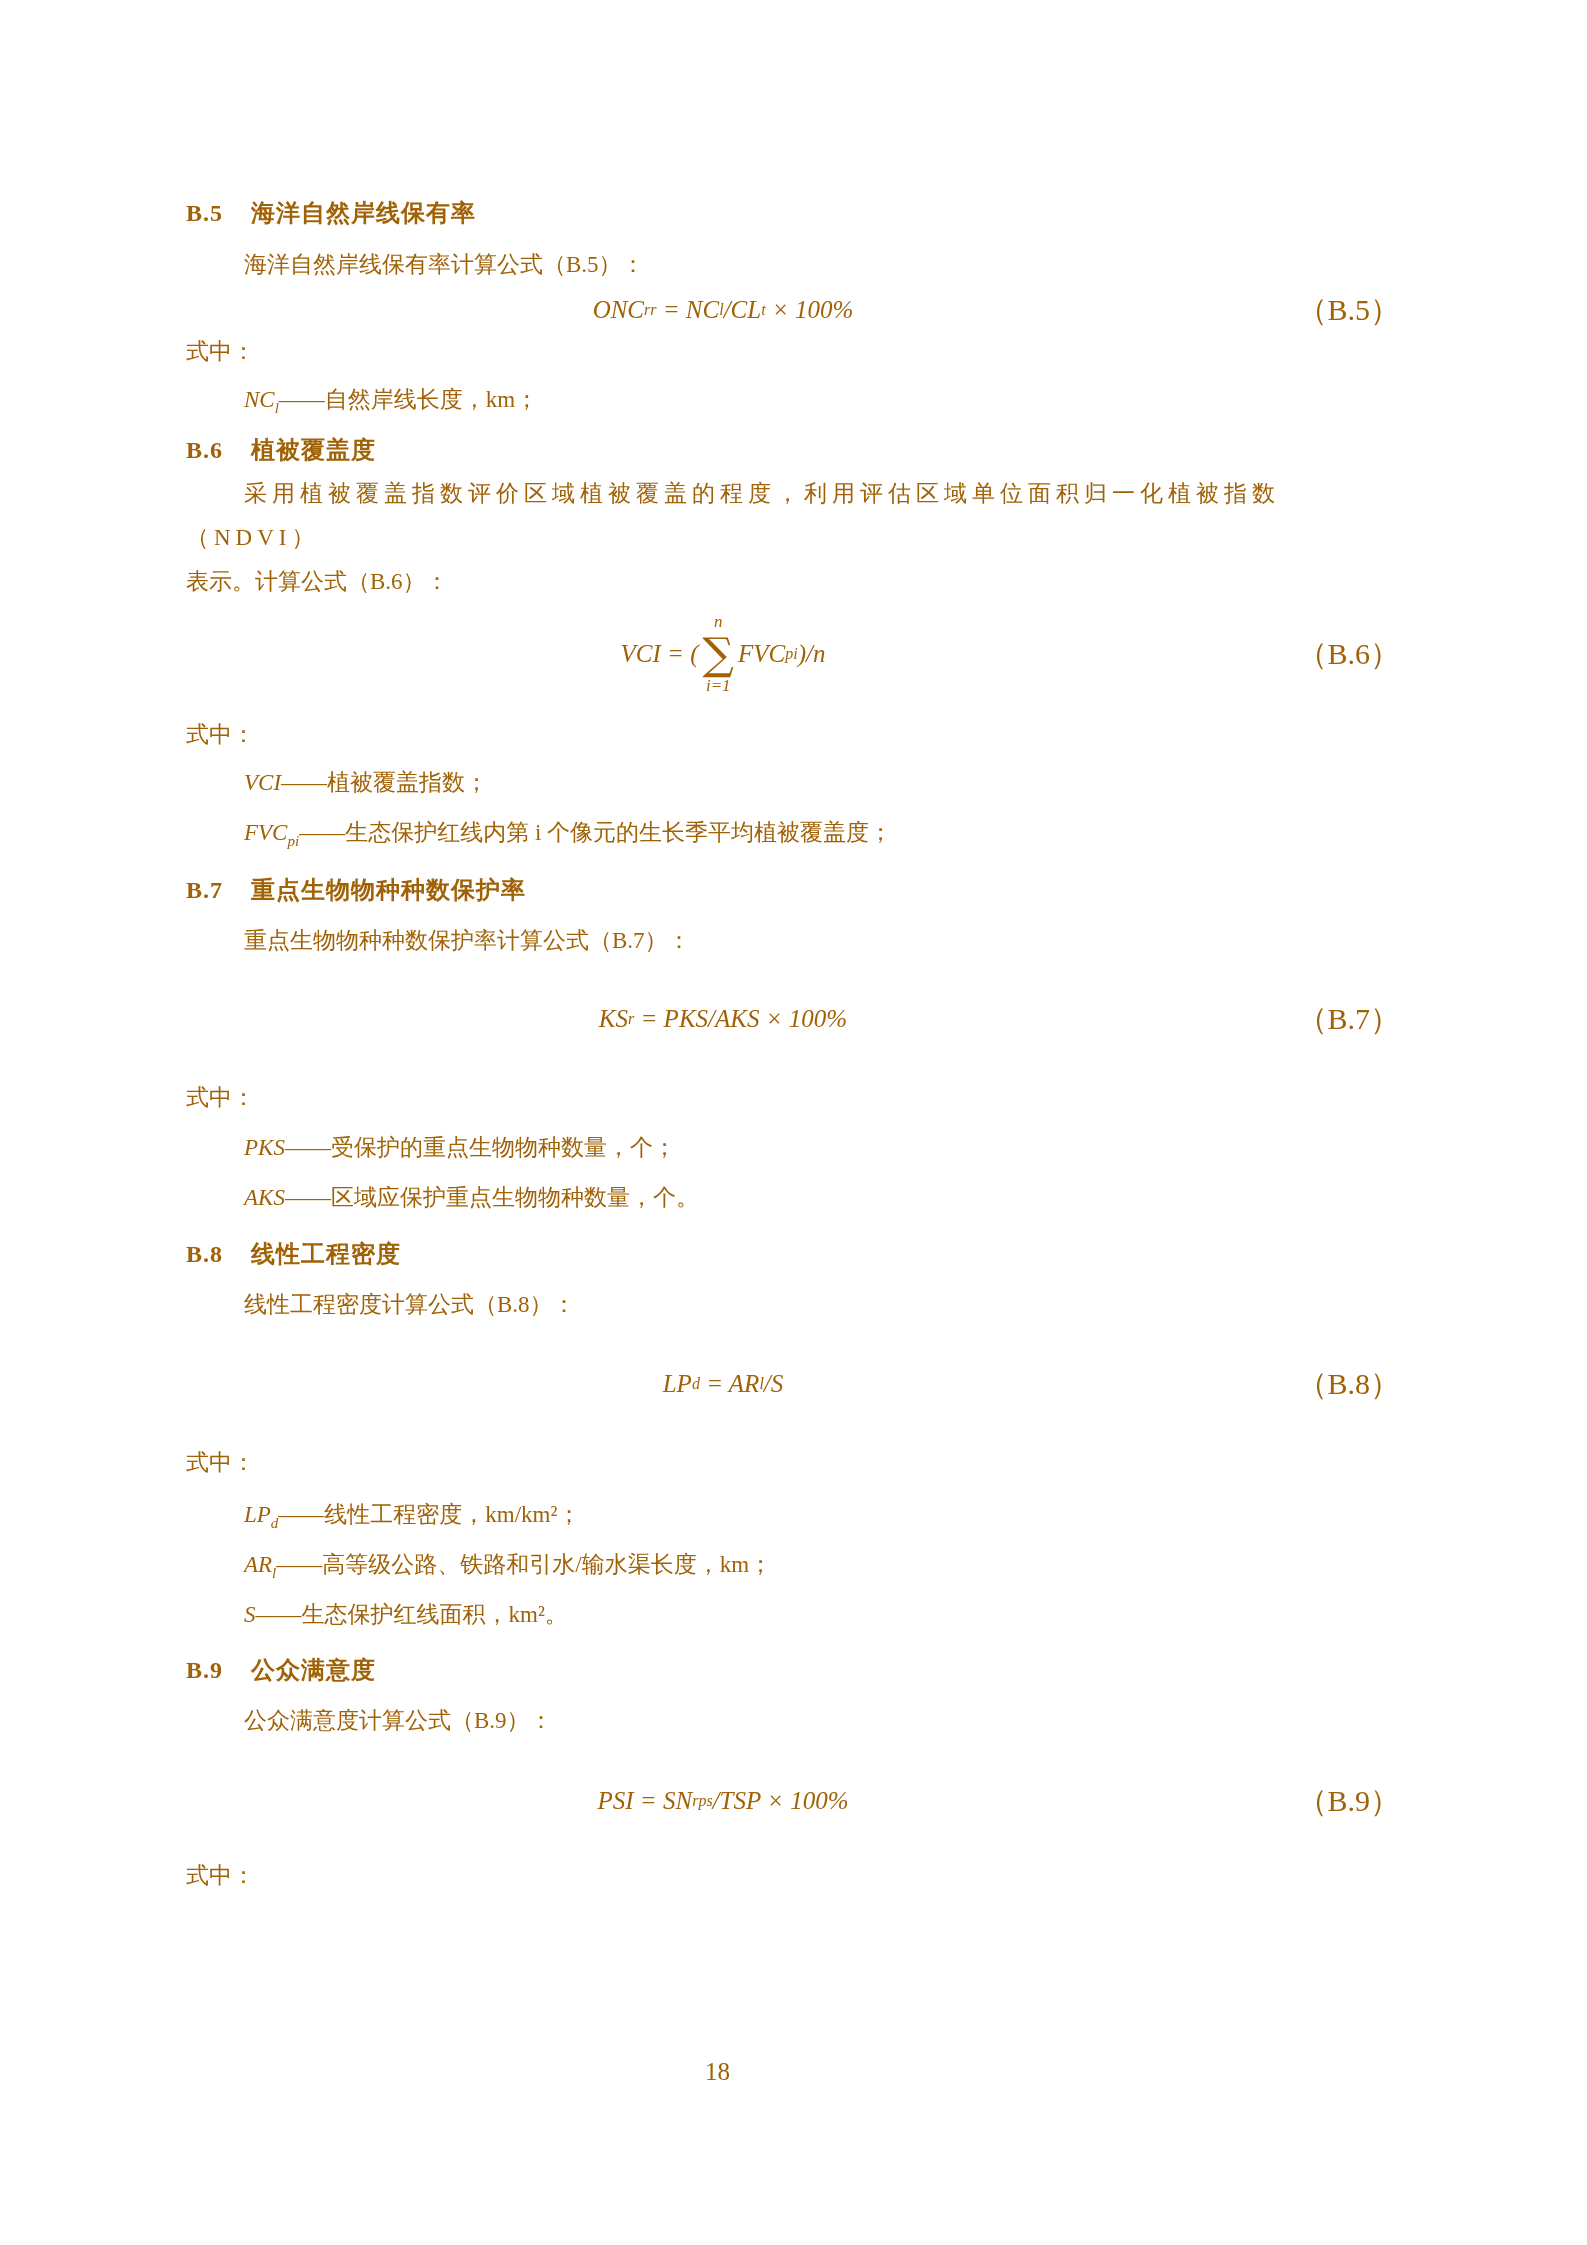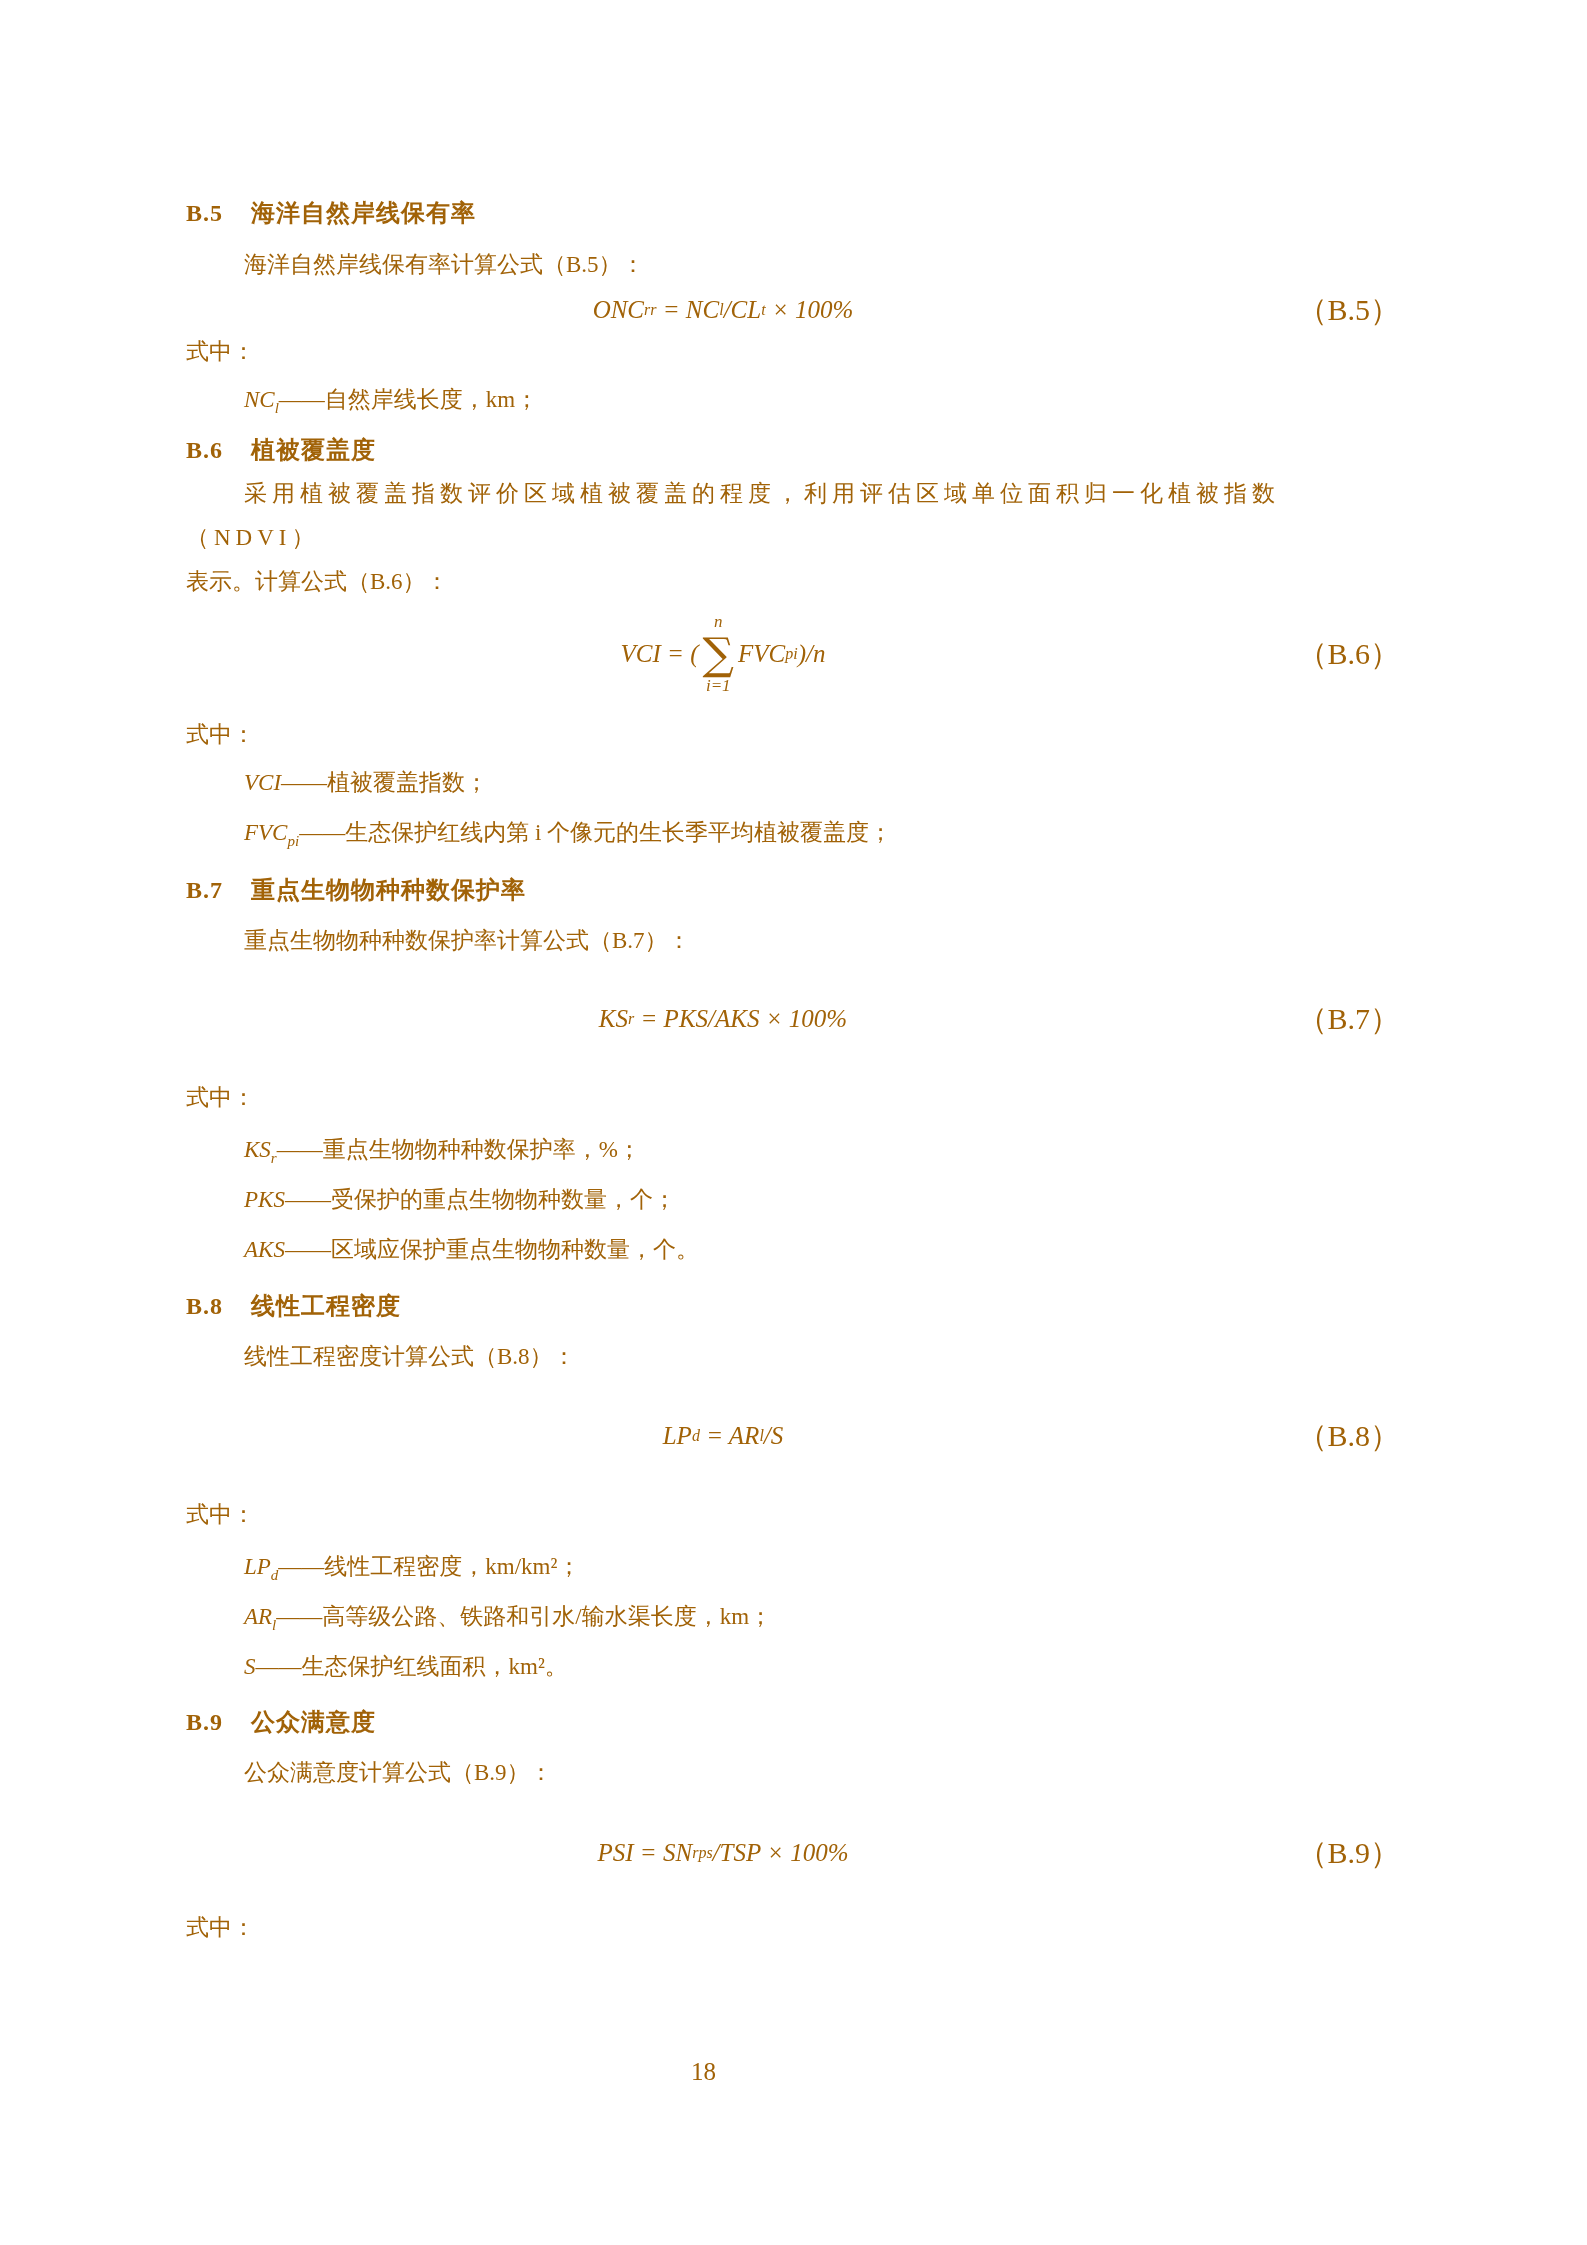--- a/index.html
+++ b/index.html
@@ -103,20 +103,21 @@
     font-family: "DejaVu Serif", "Liberation Serif", serif;
   }
   .pagenum {
     position: absolute;
     top: 2055px;
     left: 0;
     width: 1407px;
     text-align: center;
     font-size: 25px;
     line-height: 34px;
+    padding-left: 14px;
   }
 </style>
 </head>
 <body>
 
 <div class="page">
   <div class="content">
 
     <section>
       <h2 class="sec-h">
@@ -151,21 +152,20 @@
       <h2 class="sec-h" style="margin-top:24px">
         <span class="sec-id">B.7</span>
         <span class="sec-title">重点生物物种种数保护率</span>
       </h2>
       <p class="intro" style="margin-top:18px">重点生物物种种数保护率计算公式（B.7）：</p>
       <div class="eq-row" style="margin-top:41px">
         <span class="eq"><span>KS</span><sub class="t">r</sub><span> = PKS/AKS × 100%</span></span>
         <span class="eq-label">（B.7）</span>
       </div>
       <p class="where" style="margin-top:42px">式中：</p>
-      <p class="def" style="margin-top:18px"><span class="term">KS</span><sub class="t">r</sub><span>——重点生物物种种数保护率，%；</span></p>
       <p class="def" style="margin-top:16px"><span class="term">PKS</span><sub class="t"></sub><span>——受保护的重点生物物种数量，个；</span></p>
       <p class="def" style="margin-top:16px"><span class="term">AKS</span><sub class="t"></sub><span>——区域应保护重点生物物种数量，个。</span></p>
     </section>
 
     <section>
       <h2 class="sec-h" style="margin-top:23px">
         <span class="sec-id">B.8</span>
         <span class="sec-title">线性工程密度</span>
       </h2>
       <p class="intro" style="margin-top:18px">线性工程密度计算公式（B.8）：</p>

